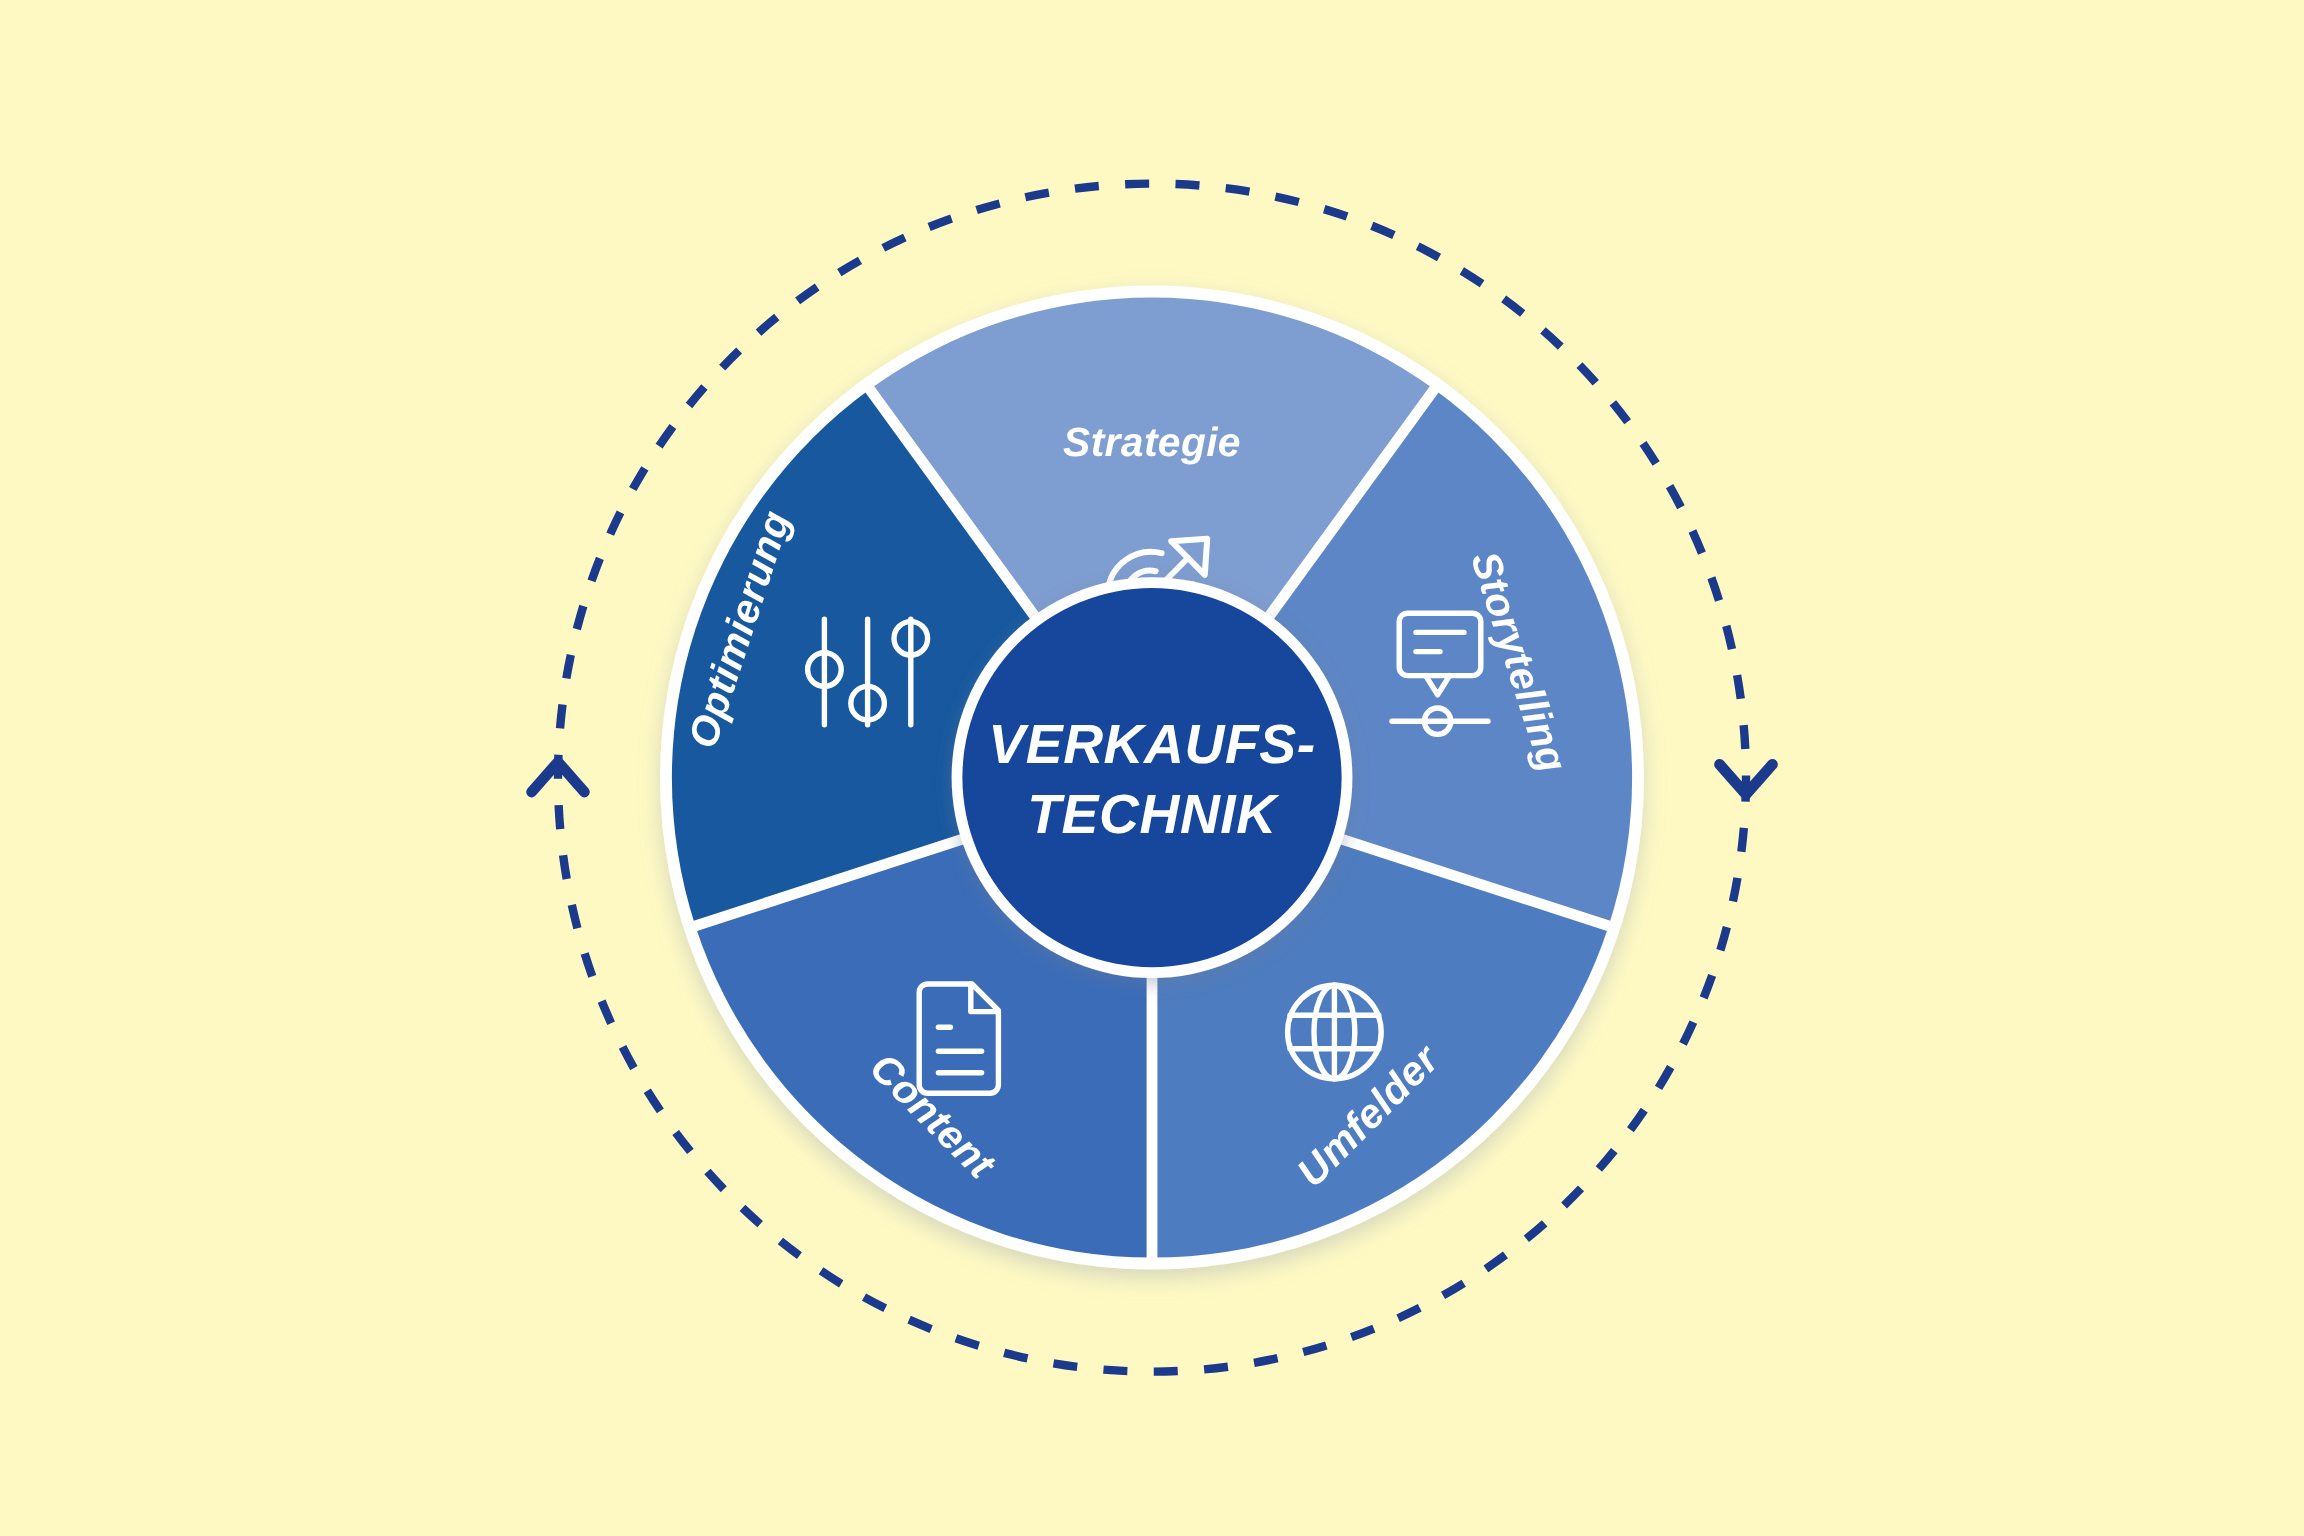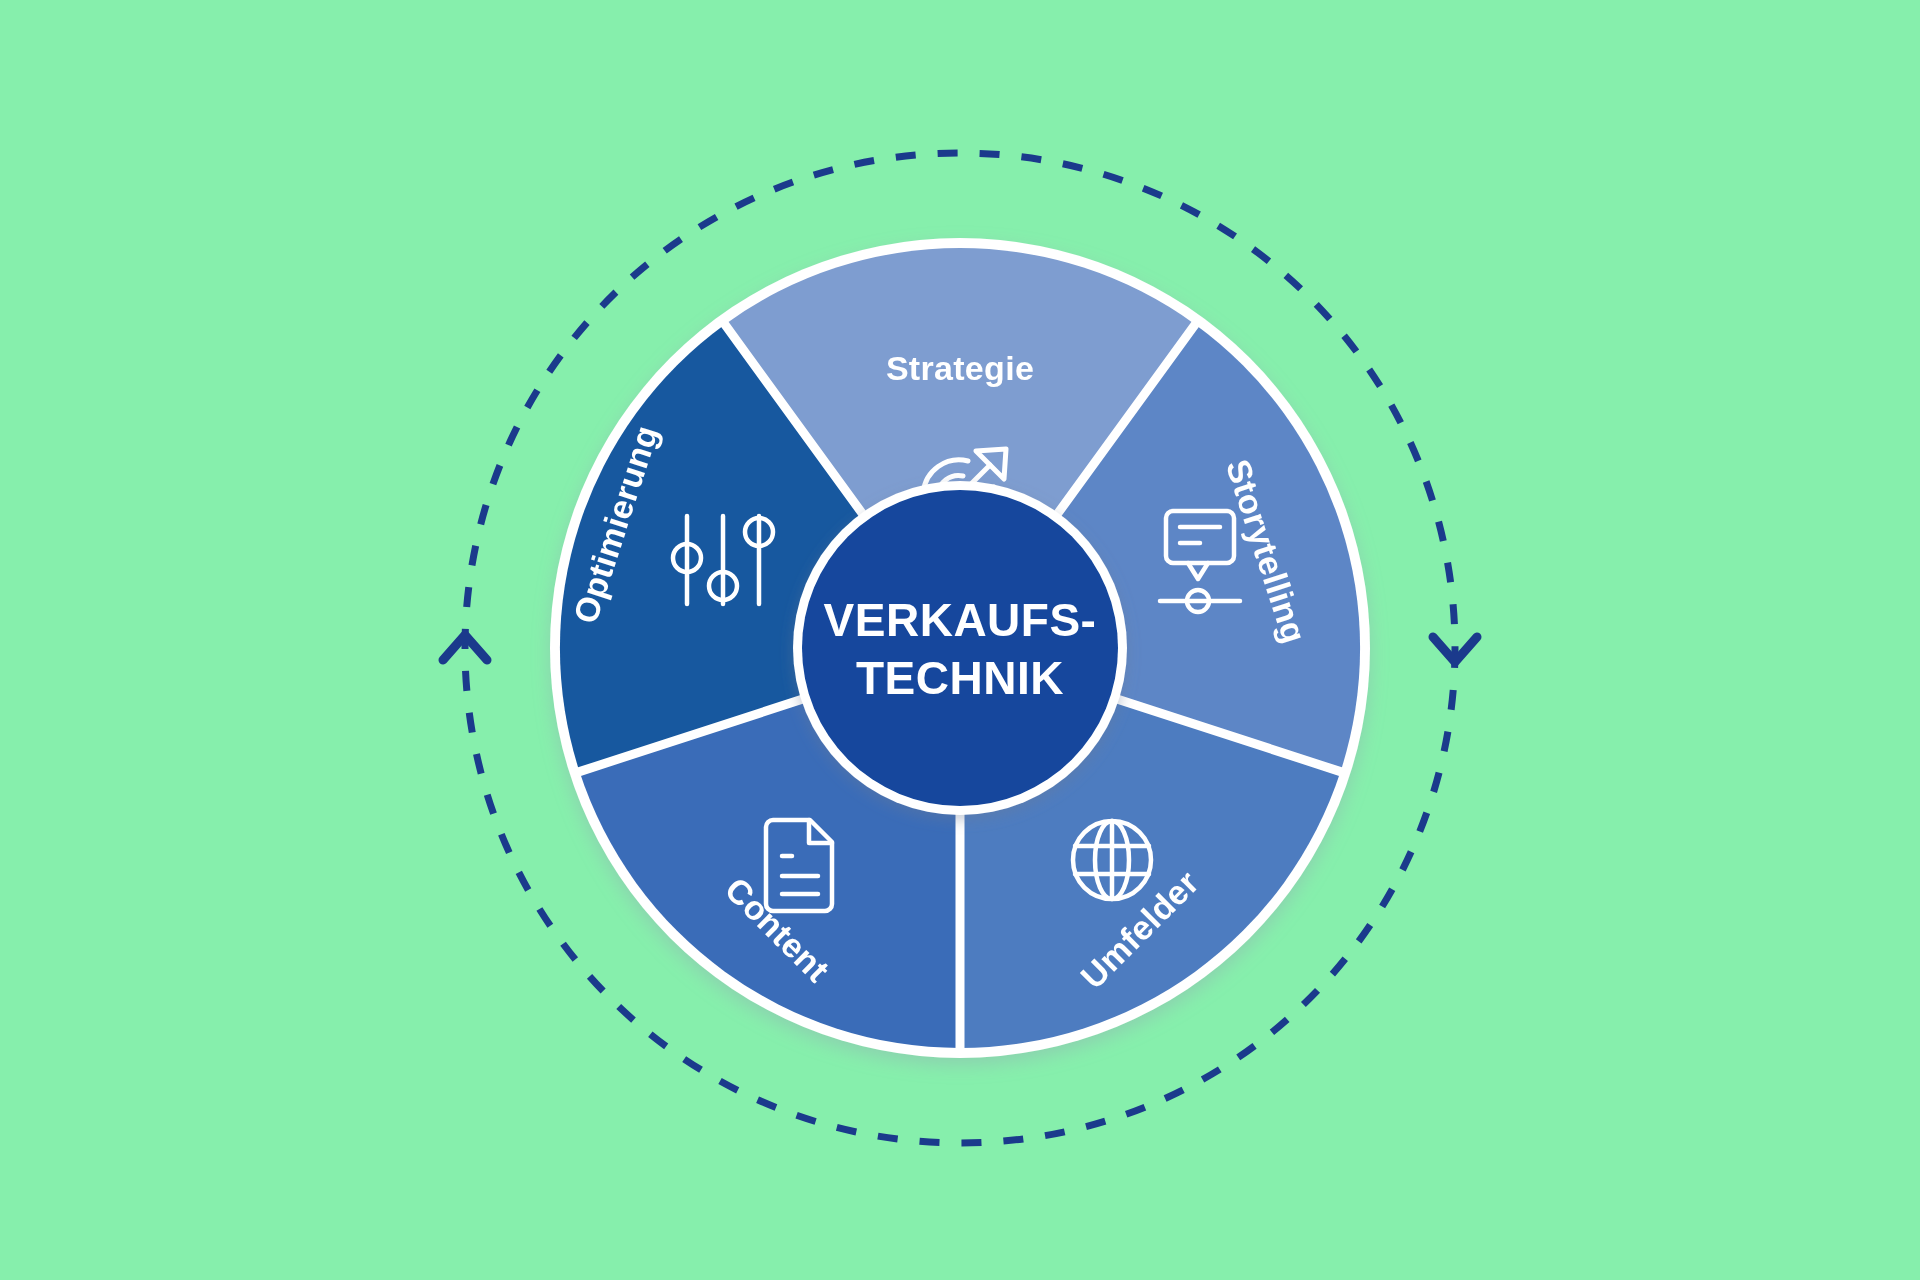--- a/index.html
+++ b/index.html
@@ -8,21 +8,22 @@
     background: #ffffff;
     width: 1920px;
     height: 1280px;
     overflow: hidden;
     font-family: "Liberation Sans", sans-serif;
   }
   #stage {
     position: relative;
     width: 1920px;
     height: 1280px;
-    background: #86efac;
+    background: #fef9c3;
+    font-style: italic;
   }
   svg#wheel {
     display: block;
     width: 1920px;
     height: 1280px;
   }
   .seg-label {
     font-family: "Liberation Sans", sans-serif;
     font-weight: bold;
     font-size: 34px;

